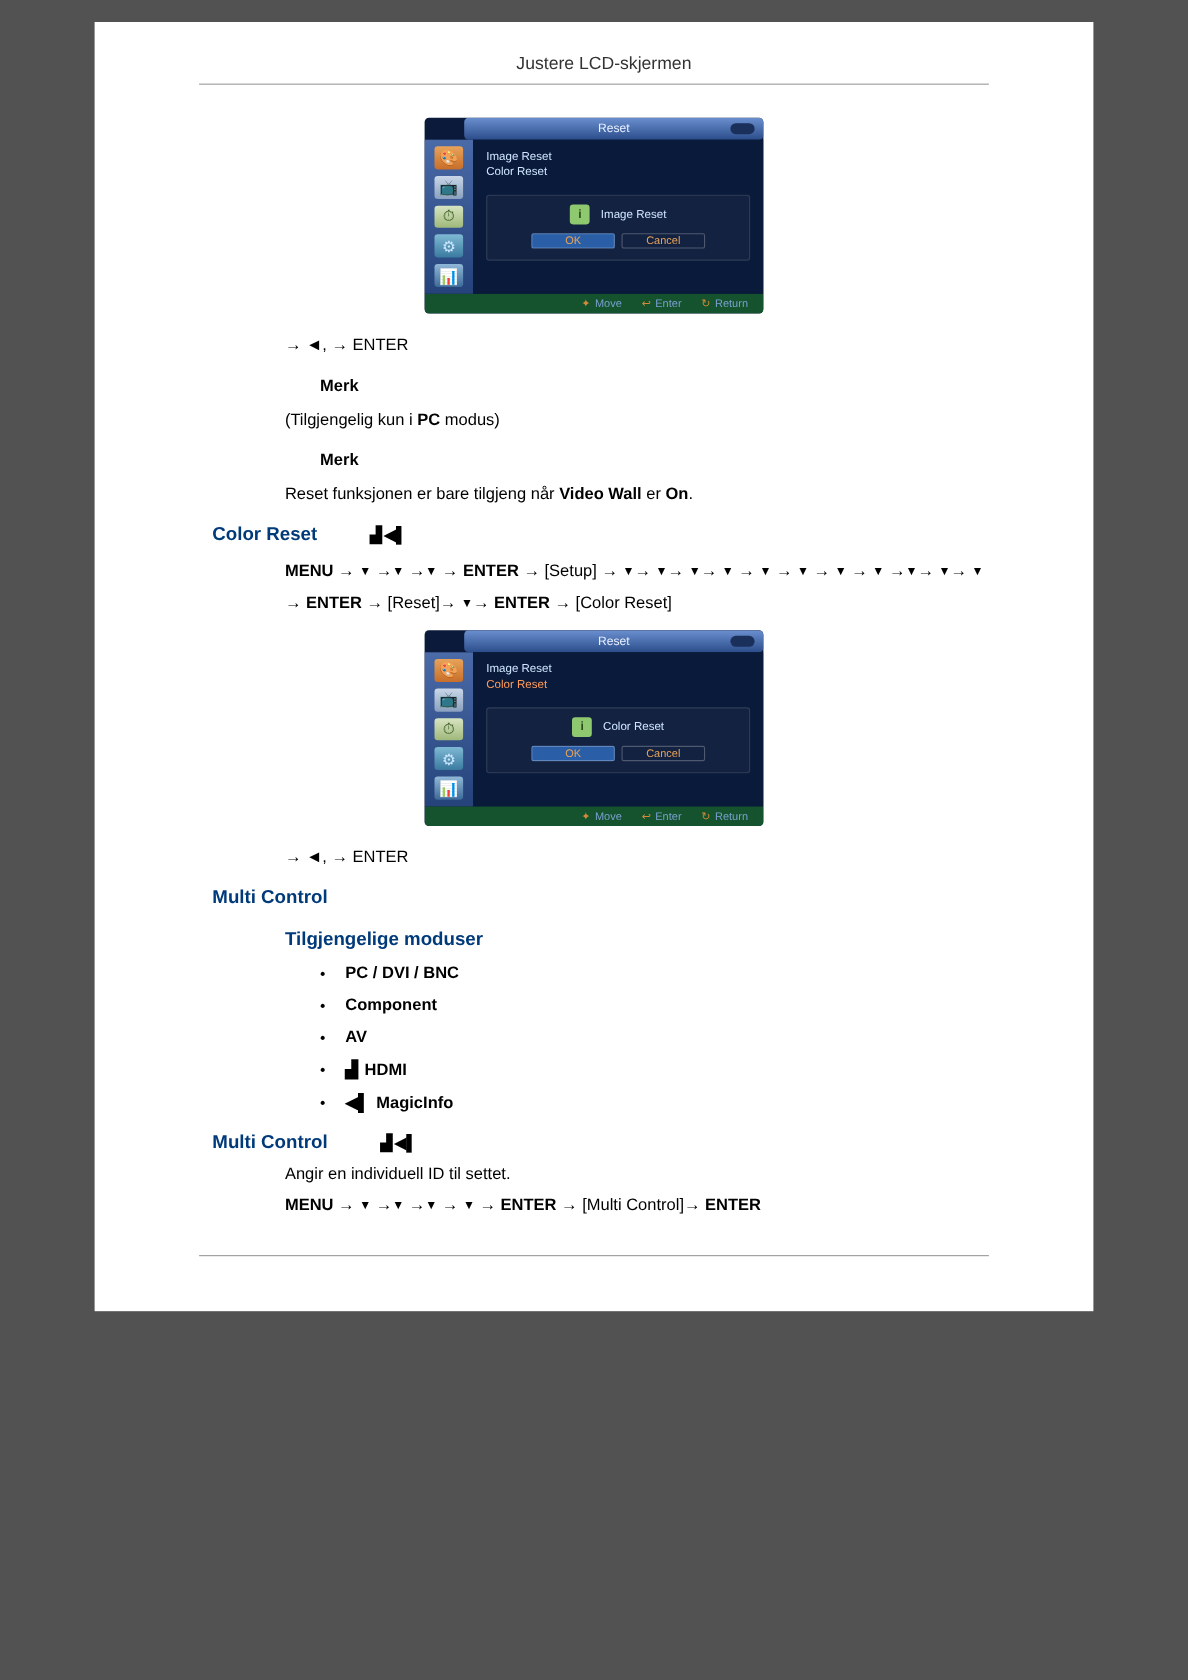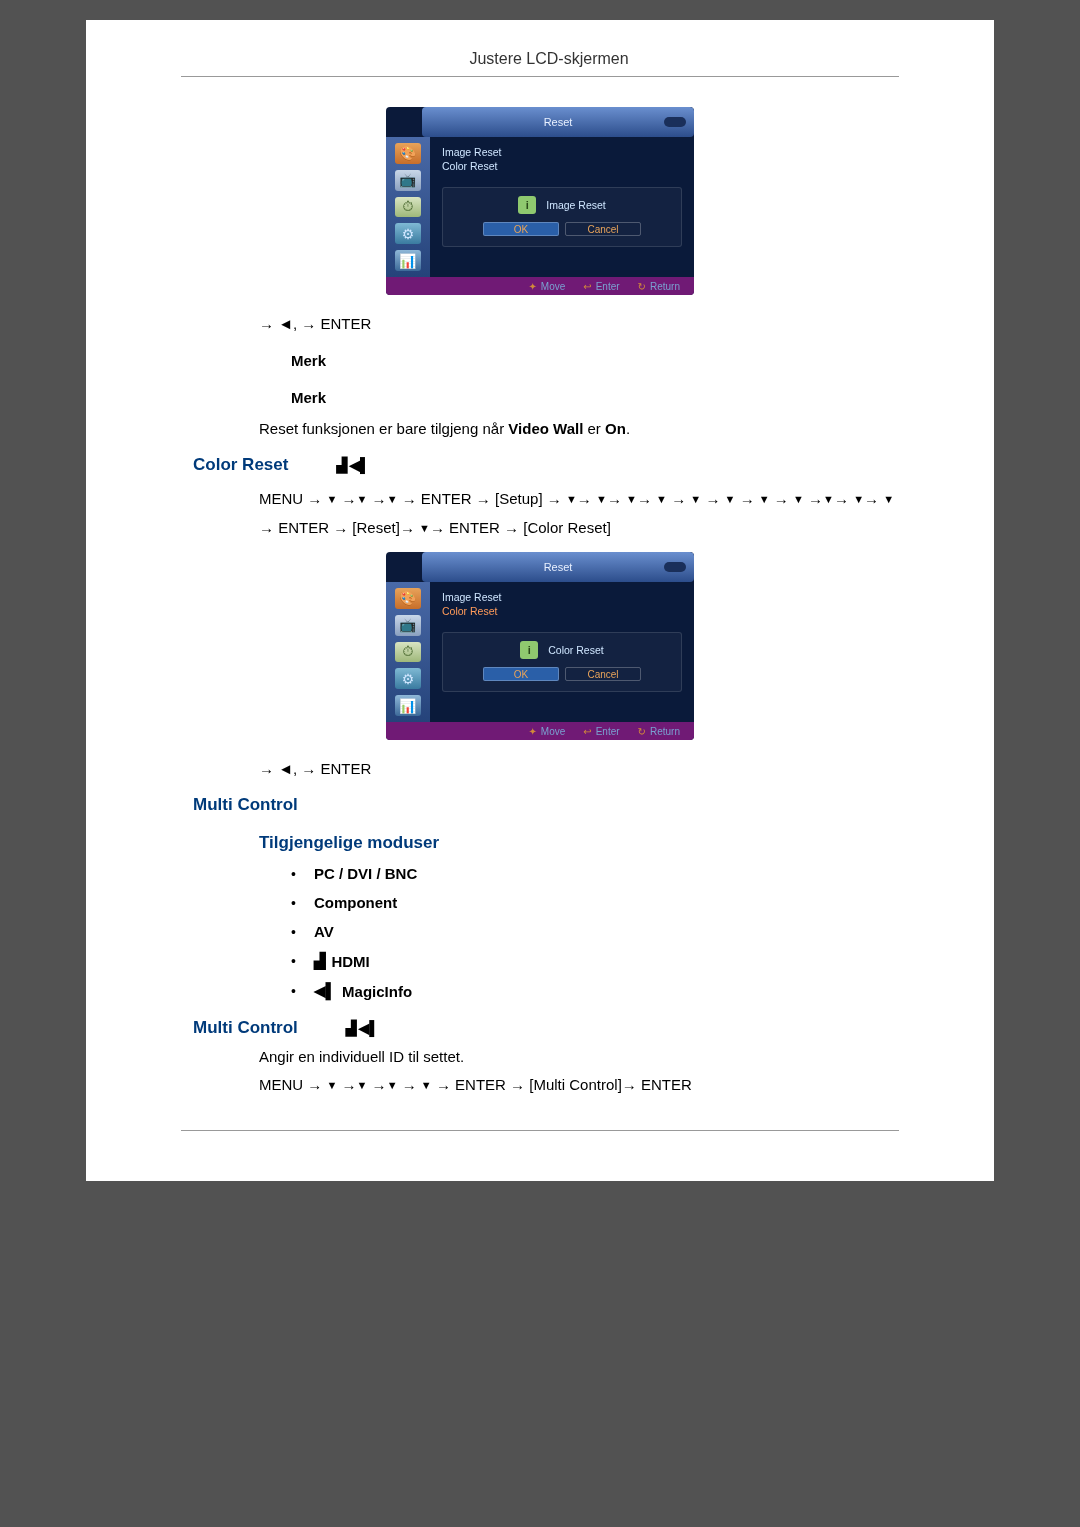--- a/index.html
+++ b/index.html
@@ -44,21 +44,21 @@
 }
 .osd {
   width: 308px;
   border-radius: 4px;
   overflow: hidden;
   font-size: 11px;
   color: #cfe6ff;
   background: #0b1a3a;
 }
 .osd-title-bar {
-  height: 30px;
+  height: 20px;
   background: linear-gradient(#6a8fcf, #2c4d8b);
   border-radius: 4px;
   display: flex;
   align-items: center;
   justify-content: center;
   color: #e8f0ff;
   font-size: 11px;
   padding: 0 40px;
   position: relative;
   margin-left: 36px;
@@ -133,21 +133,21 @@
 .dbtn {
   width: 76px; height: 14px;
   border:1px solid rgba(255,255,255,0.25);
   font-size:10px; display:flex;align-items:center;justify-content:center;
   border-radius:2px;
 }
 .dbtn.ok { background:#2a5fa8; color:#e8a35a; }
 .dbtn.cancel { color:#e8a35a;text-align:center; }
 .osd-footer {
   height: 18px;
-  background: #701a75;
+  background: #14532d;
   display:flex; align-items:center; justify-content:flex-end; gap:18px;
   padding: 0 14px;
   color:#7aa0d0;
   font-size:10px;
 }
 .osd-footer span::before { margin-right:4px; }
 .foot-move::before { content:"✦"; color:#d28a3a; }
 .foot-enter::before { content:"↩"; color:#d28a3a; }
 .foot-return::before { content:"↻"; color:#d28a3a; }
 
@@ -185,21 +185,21 @@
 .mini-icons {
   display:inline-flex; gap:2px;
 }
 .mi { font-size:14px; color:#000; }
 
 .menu-path {
   font-size: 15px;
   margin: 4px 0 4px 78px;
   line-height: 1.9;
 }
-.menu-path .kw { font-weight:normal;text-align:right; }
+.menu-path .kw { font-weight:bold;text-align:right; }
 .menu-path .br-label { font-weight:normal; }
 .tri { display:inline-block; font-size:11px; transform: translateY(-1px); }
 
 .bullet-list {
   list-style: none;
   margin: 8px 0 8px 110px;
 }
 .bullet-list li {
   font-size: 15px;
   font-weight: bold;
@@ -260,20 +260,23 @@
           <span class="foot-move">Move</span>
           <span class="foot-enter">Enter</span>
           <span class="foot-return">Return</span>
         </div>
       </div>
     </div>
 
     <div class="nav-line">→ ◄,   → ENTER</div>
     <div class="note-label">Merk</div>
 
+    <div class="body-text">
+      <span>(Tilgjengelig kun i </span><b>PC</b><span> modus)</span>
+    </div>
     <div class="note-label">Merk</div>
 
     <div class="body-text">
       <span>Reset funksjonen er bare tilgjeng når </span><b>Video Wall</b><span> er </span><b>On</b><span>.</span>
     </div>
 
     <div class="section-title">
       <span>Color Reset</span>
       <span class="mini-icons">
         <span class="mi">▟</span>

